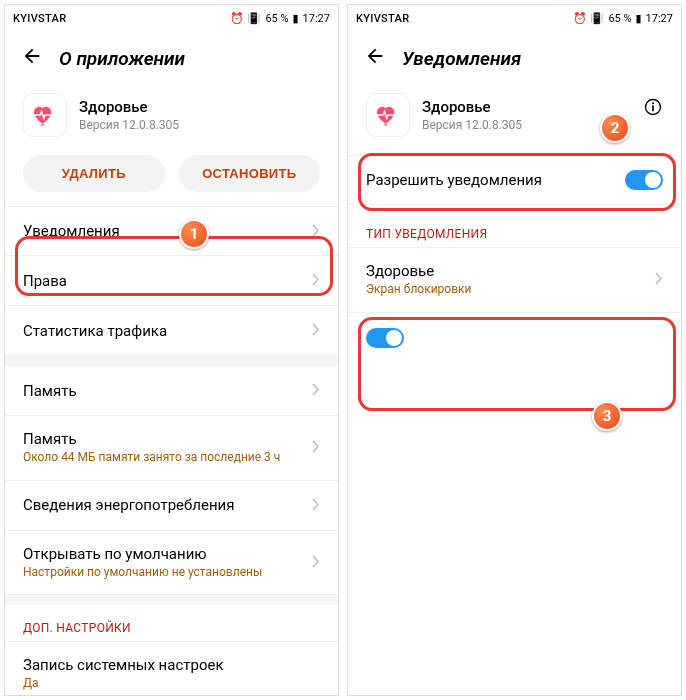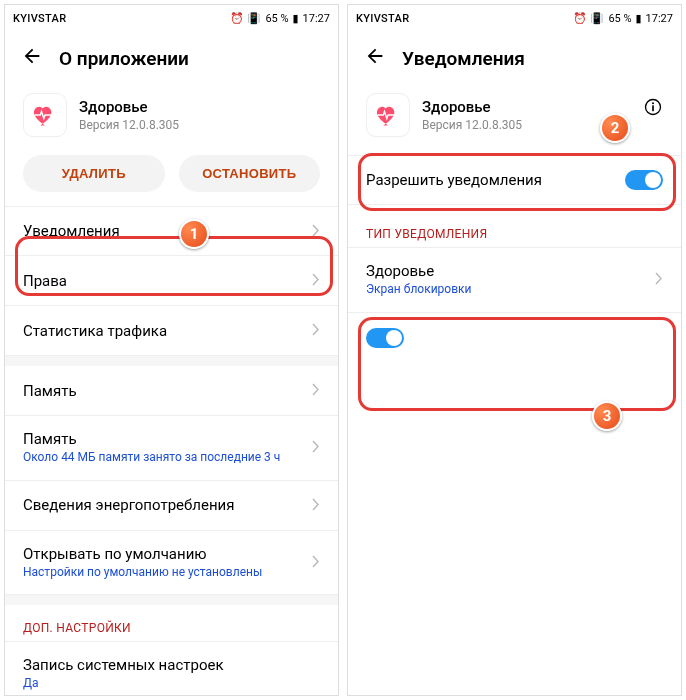--- a/index.html
+++ b/index.html
@@ -35,21 +35,21 @@
   }
   .sb-left { font-weight: 500; letter-spacing: 0.3px; }
   .sb-right { display: flex; align-items: center; gap: 4px; }
   .titlebar {
     display: flex;
     align-items: center;
     gap: 16px;
     padding: 14px 16px 10px;
   }
   .back-arrow svg { width: 22px; height: 22px; }
-  .title { font-size: 19px; font-weight: 600; color: #000; }
+  .title { font-size: 19px; font-weight: 600; color: #000; font-style: italic; }
   .content { flex: 1; overflow-y: hidden; }
   .app-header {
     display: flex;
     align-items: center;
     gap: 12px;
     padding: 12px 18px 18px;
     position: relative;
   }
   .app-icon {
     width: 44px; height: 44px; border-radius: 10px;
@@ -83,21 +83,21 @@
     align-items: center;
     justify-content: space-between;
     padding: 14px 18px;
     border-bottom: 1px solid #eee;
     min-height: 50px;
     cursor: pointer;
     background: #fff;
   }
   .row:last-child { border-bottom: none; }
   .row .lbl { font-size: 15px; color: #000; }
-  .row .sub { font-size: 12px; color: #1d4ed8; margin-top: 2px; line-height: 1.3; }
+  .row .sub { font-size: 12px; color: #a16207; margin-top: 2px; line-height: 1.3; }
   .row .txt { display: flex; flex-direction: column; flex: 1; padding-right: 14px; }
   .chev svg { width: 8px; height: 13px; }
   .section-title {
     font-size: 12px;
     color: #b91c1c;
     padding: 16px 18px 6px;
     letter-spacing: 0.3px;
   }
   .gap-row { height: 10px; background: #f6f6f6; }
   .toggle {

